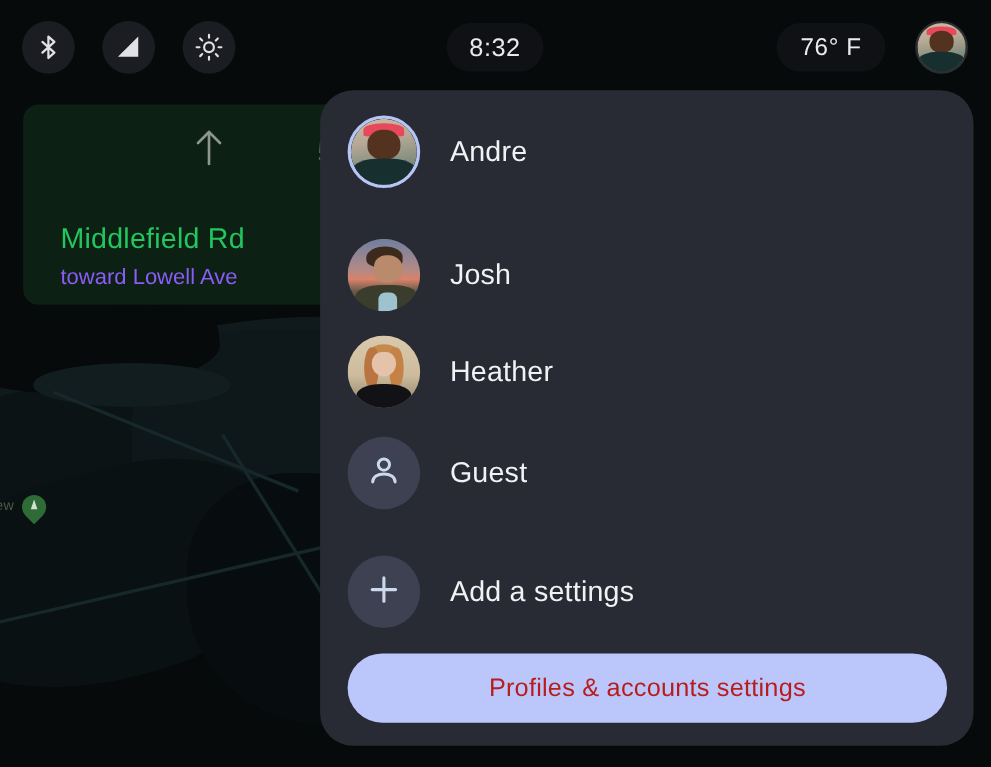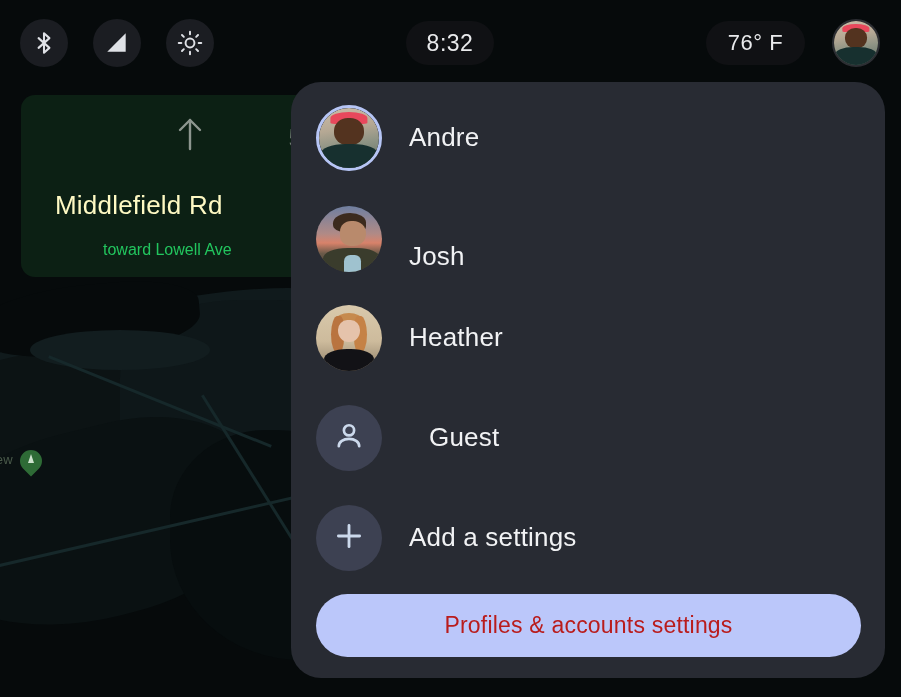--- a/index.html
+++ b/index.html
@@ -32,22 +32,22 @@
   .map-pin-label { position:absolute; left:-16px; top:452px; font-size:13px; color:#4a5a4a; letter-spacing:.2px; }
 
   
   #nav-card {
     position:absolute; left:21px; top:95px; width:400px; height:182px;
     background:#0c2014; border-radius:14px; overflow:hidden;
   }
   #nav-arrow { position:absolute; left:148px; top:18px; width:42px; height:42px; }
   #nav-arrow svg { width:42px; height:42px; }
   #nav-dist { position:absolute; right:118px; top:28px; font-size:26px; color:#6f7b72; }
-  #nav-street { position:absolute; left:34px; top:95px; font-size:26px; color:#fef9c3; letter-spacing:.2px; }
-  #nav-toward { position:absolute; left:34px; top:146px; font-size:16px; color:#22c55e;margin-left:48px; }
+  #nav-street { position:absolute; left:34px; top:106px; font-size:26px; color:#22c55e; letter-spacing:.2px; }
+  #nav-toward { position:absolute; left:34px; top:146px; font-size:20px; color:#8b5cf6; }
 
   
   #status-bar { position:absolute; left:0; top:0; width:901px; height:86px; z-index:5; }
   .sb-circle {
     position:absolute; top:19px; width:48px; height:48px; border-radius:50%;
     background:#1b1d22; display:flex; align-items:center; justify-content:center;
   }
   #bt-btn { left:20px; } #signal-btn { left:93px; } #bright-btn { left:166px; }
   .sb-circle svg { display:block; }
   .pill {
@@ -64,22 +64,22 @@
 
   
   #profile-panel {
     position:absolute; left:291px; top:82px; width:594px; height:596px;
     background:#282b33; border-radius:30px; z-index:10; overflow:hidden;
   }
   .profile-row {
     position:absolute; left:25px; width:545px; height:76px;
     display:flex; align-items:center; cursor:default;
   }
-  .pr-0 { top:18px; } .pr-1 { top:114px;align-items:flex-end; } .pr-2 { top:218px;text-align:right; }
-  .pr-3 { top:318px;gap:20px; } .pr-4 { top:418px; }
+  .pr-0 { top:18px; } .pr-1 { top:130px; } .pr-2 { top:218px;text-align:right; }
+  .pr-3 { top:310px; } .pr-4 { top:418px; }
   .avatar-wrap { position:relative; width:66px; height:66px; flex:0 0 66px; }
   .avatar {
     width:66px; height:66px; border-radius:50%; overflow:hidden; position:relative;
   }
   .avatar.ringed { border:3px solid #b6c5f5; width:66px; height:66px; }
   .avatar.ringed .photo { border-radius:50%; }
   .photo { position:absolute; inset:0; }
   .icon-circle {
     width:66px; height:66px; border-radius:50%; background:#3d4152;
     display:flex; align-items:center; justify-content:center;

